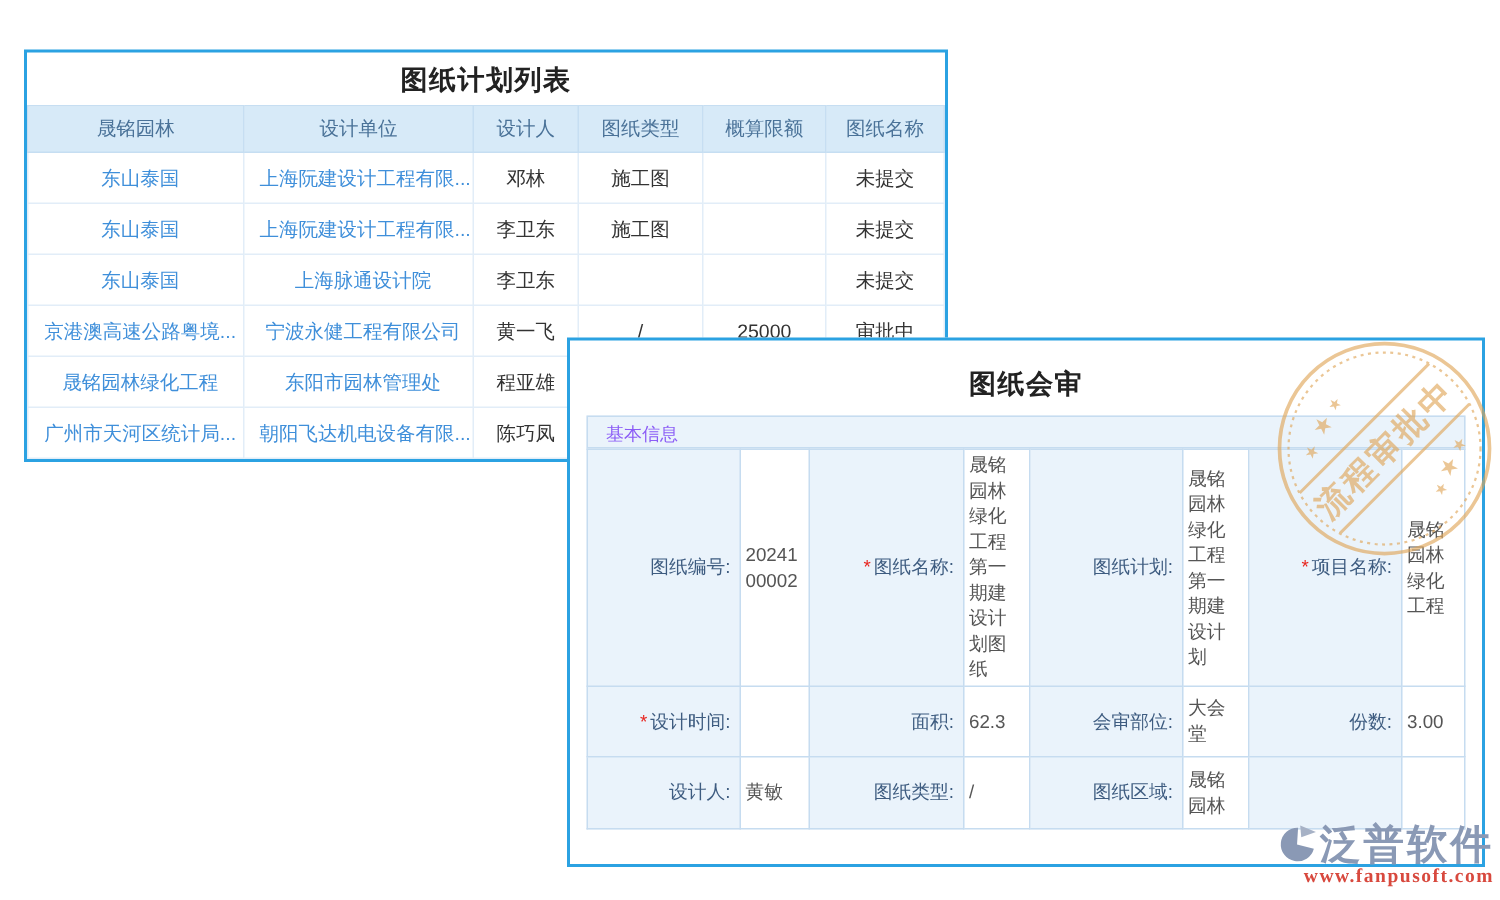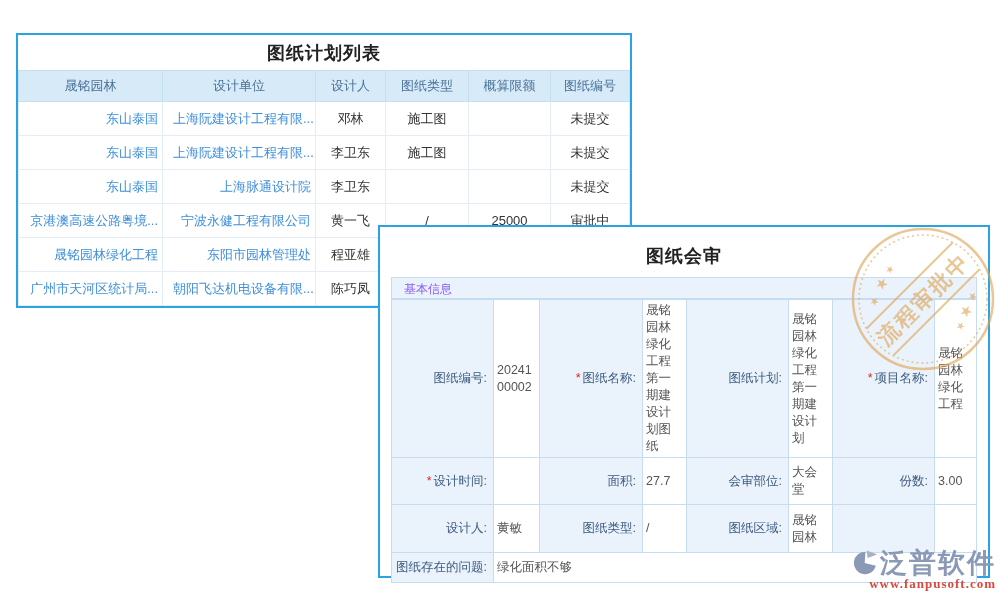--- a/index.html
+++ b/index.html
@@ -9,21 +9,21 @@
   
   .plan-panel{position:absolute;left:16px;top:33px;width:616px;box-sizing:border-box;
               border:2px solid #2ba2e2;background:#fff;z-index:1;}
   .plan-title{height:35px;line-height:37px;text-align:center;font-size:18px;font-weight:bold;
               color:#222;letter-spacing:1px;}
   table.plan{width:100%;border-collapse:collapse;table-layout:fixed;font-size:13px;}
   .plan th{height:30px;background:#d7eaf8;color:#4a7298;font-weight:normal;
            border:1px solid #c6def2;padding:0 2px;}
   .plan td{height:33px;border:1px solid #e2edf8;color:#333;text-align:center;
            padding:0 4px;overflow:hidden;white-space:nowrap;background:#fff;}
-  .plan td.l{text-align:right;padding-left:10px;color:#3f8fda;}
+  .plan td.l{text-align:center;padding-left:10px;color:#3f8fda;}
   .st-blue{color:#4a5ae0;}
   .st-orange{color:#f2a33c;}
 
   
   .review-panel{position:absolute;left:378px;top:225px;width:612px;height:353px;
                 box-sizing:border-box;border:2px solid #2ba2e2;background:#fff;z-index:2;}
   .review-title{height:50px;line-height:58px;text-align:center;font-size:18px;
                 font-weight:bold;color:#222;letter-spacing:1px;}
   .review-inner{width:586px;margin:0 auto;}
   .section-bar{background:#eaf3fb;border:1px solid #c6dcf0;height:22px;line-height:22px;
@@ -65,21 +65,21 @@
           <col style="width:82px">
           <col>
       </colgroup>
       <thead>
         <tr>
           <th>晟铭园林</th>
           <th>设计单位</th>
           <th>设计人</th>
           <th>图纸类型</th>
           <th>概算限额</th>
-          <th>图纸编号</th>
+          <th>图纸名称</th>
         </tr>
       </thead>
       <tbody>
         <tr>
           <td class="l">东山泰国</td>
           <td class="l">上海阮建设计工程有限...</td>
           <td>邓林</td>
           <td>施工图</td>
           <td></td>
           <td class="st-blue">未提交</td>
@@ -153,39 +153,35 @@
           <td>晟铭园林绿化工程第一期建设计划图纸</td>
           <th><span>图纸计划:</span></th>
           <td>晟铭园林绿化工程第一期建设计划</td>
           <th><span class="req">*</span><span>项目名称:</span></th>
           <td>晟铭园林绿化工程</td>
         </tr>
         <tr class="r2">
           <th><span class="req">*</span><span>设计时间:</span></th>
           <td></td>
           <th><span>面积:</span></th>
-          <td>27.7</td>
+          <td>62.3</td>
           <th><span>会审部位:</span></th>
           <td>大会堂</td>
           <th><span>份数:</span></th>
           <td>3.00</td>
         </tr>
         <tr class="r3">
           <th><span>设计人:</span></th>
           <td>黄敏</td>
           <th><span>图纸类型:</span></th>
           <td>/</td>
           <th><span>图纸区域:</span></th>
           <td>晟铭园林</td>
           <th><span></span></th>
           <td></td>
-        </tr>
-        <tr class="r4">
-          <th style="white-space:nowrap"><span>图纸存在的问题:</span></th>
-          <td colspan="7">绿化面积不够</td>
         </tr>
       </tbody>
         </table>
     </div>
 
     <svg class="stamp" viewBox="0 0 150 150">
       <g stroke="#dfa455" fill="none">
         <circle cx="75" cy="75" r="70" stroke-width="2.5"></circle>
         <circle cx="75" cy="75" r="64" stroke-width="1.5" stroke-dasharray="2 3"></circle>
       </g>

